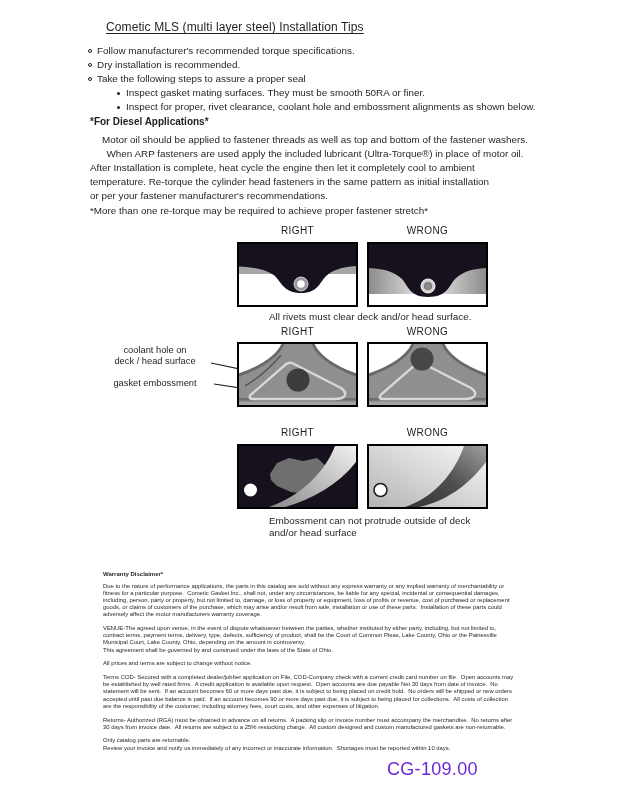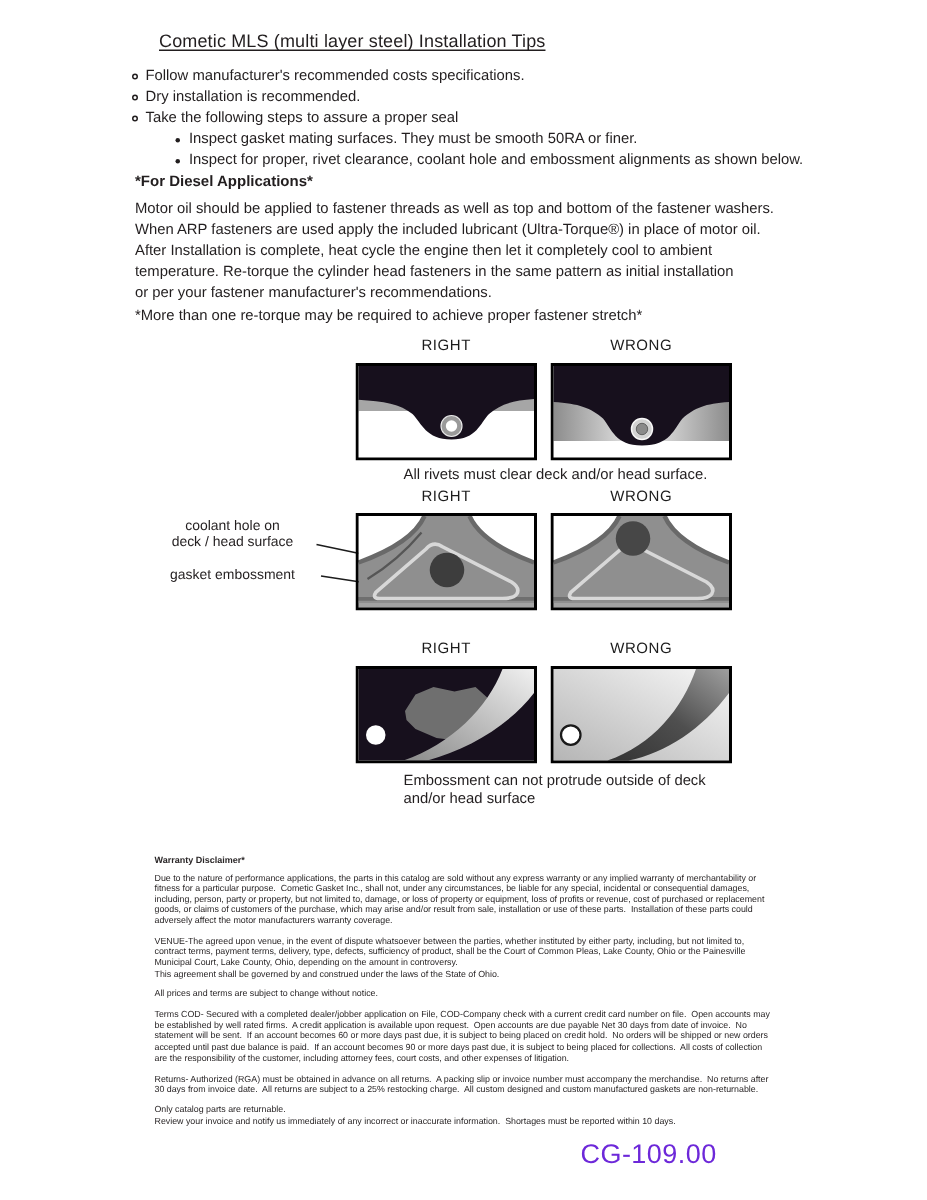--- a/index.html
+++ b/index.html
@@ -23,21 +23,21 @@
   .ob {
     position:absolute; left:0; top:4.5px; width:4px; height:4px;
     border:1px solid #221e1f; border-radius:50%; display:inline-block;
   }
   .fb {
     position:absolute; left:0; top:5.5px; width:3.4px; height:3.4px;
     background:#221e1f; border-radius:50%; display:inline-block;
   }
   .diesel-heading { position:absolute; left:90px; top:116px; font-size:10px; font-weight:bold; }
   .para { position:absolute; left:90px; width:450px; font-size:9.9px; line-height:14px; white-space:pre-line; }
-  .p1 { top:133px; } .p2 { top:161px; } .p3 { top:204px; }
+  .p1 { top:133px;text-align:center; } .p2 { top:161px; } .p3 { top:204px; }
 
   
   .dg-label { position:absolute; width:121px; text-align:center; font-size:10px; letter-spacing:0.4px; color:#1c1c1c; }
   .col-a { left:237px; } .col-b { left:367px; }
   .lr1 { top:225px; } .lr2 { top:326px; } .lr3 { top:427px; }
   .dg-box { position:absolute; width:121px; height:65px; }
   .br1 { top:242px; } .br2 { top:342px; } .br3 { top:444px; }
   .dg-box svg { display:block; }
   .caption { position:absolute; font-size:9.9px; line-height:12px; white-space:pre-line; color:#221e1f;margin-left:32px; }
   .cap1 { left:237px; top:311px; }
@@ -59,21 +59,21 @@
 </head>
 <body>
 
 <div class="page">
 
   <h1 class="title">Cometic MLS (multi layer steel) Installation Tips</h1>
 
   <ul class="bullets">
     <li>
       <span class="ob"></span>
-      <span>Follow manufacturer's recommended costs specifications.</span>
+      <span>Follow manufacturer's recommended torque specifications.</span>
     </li>
     <li>
       <span class="ob"></span>
       <span>Dry installation is recommended.</span>
     </li>
     <li>
       <span class="ob"></span>
       <span>Take the following steps to assure a proper seal</span>
     </li>
     <li class="sub">

